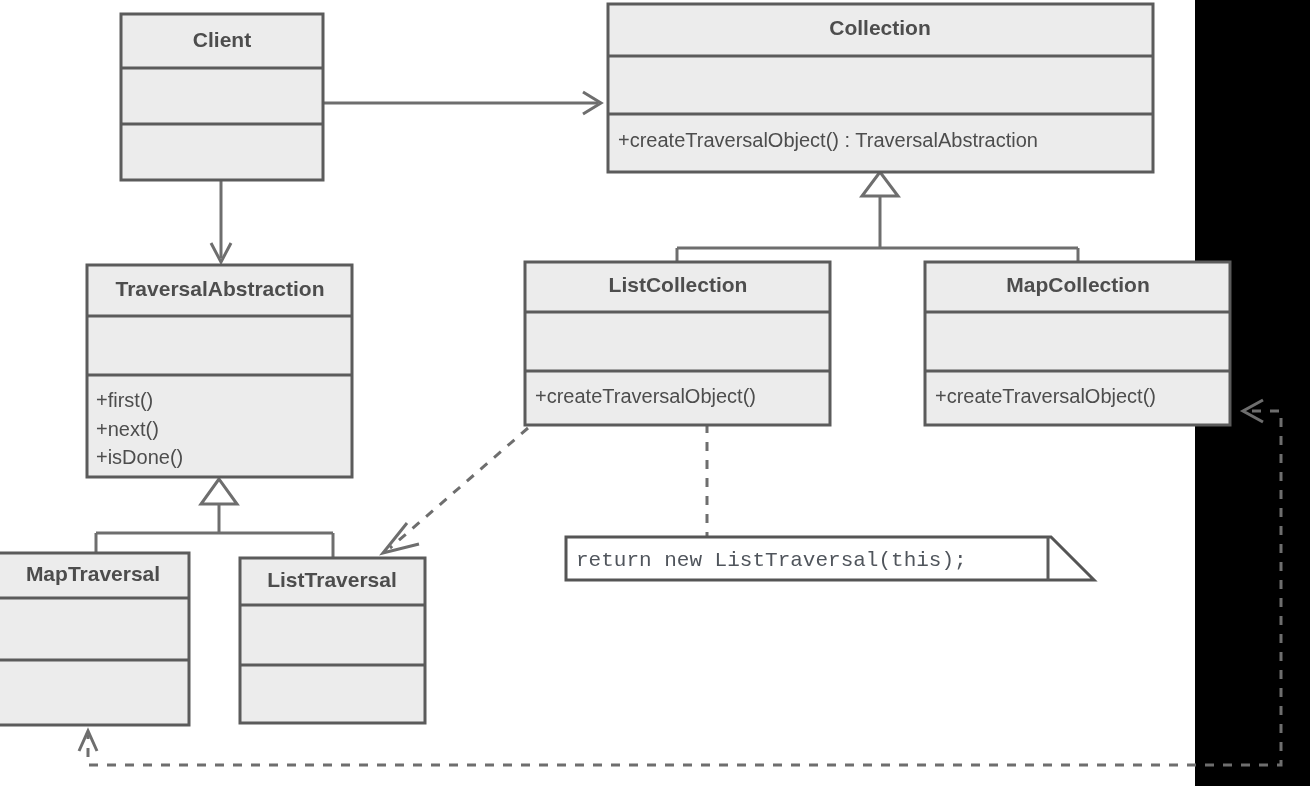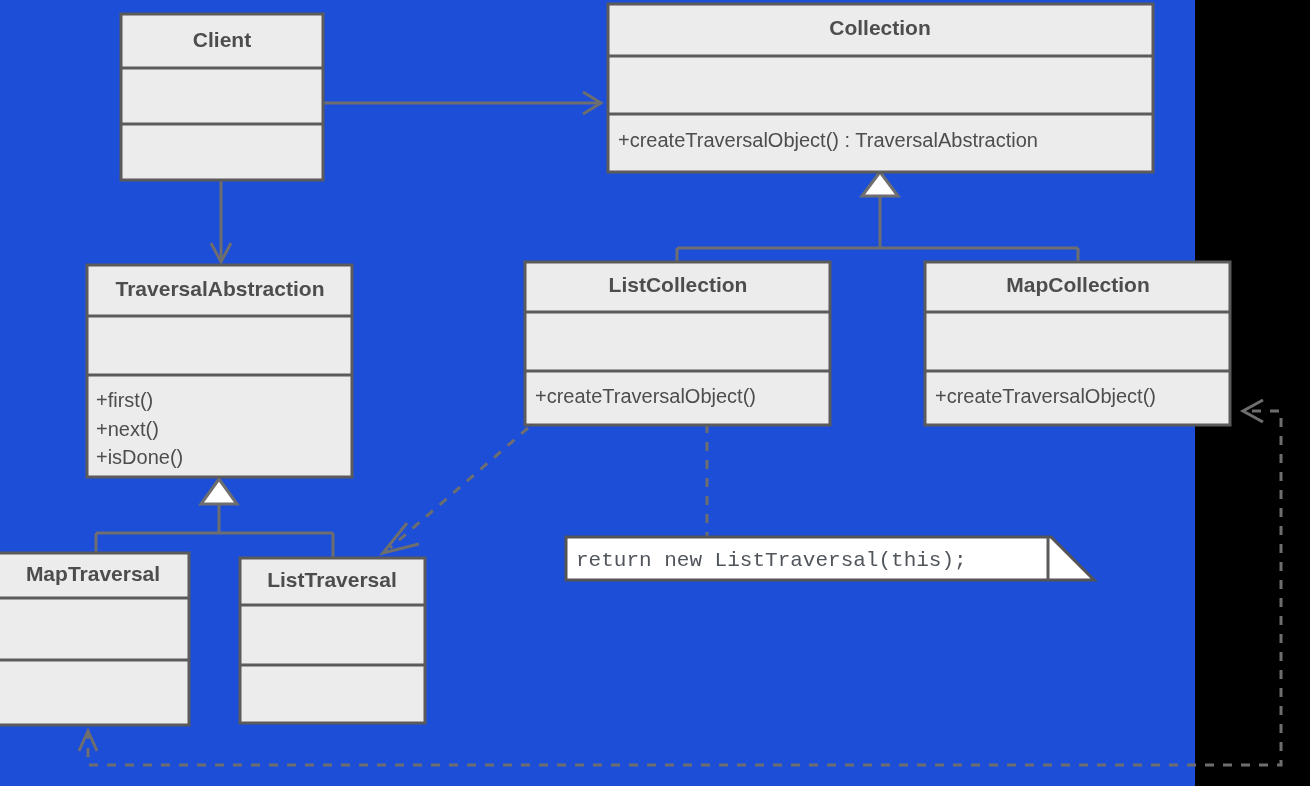--- a/index.html
+++ b/index.html
@@ -10,21 +10,21 @@
   body {
     width: 1310px;
     height: 786px;
     overflow: hidden;
     font-family: "Liberation Sans", sans-serif;
   }
   #diagram-root {
     position: relative;
     width: 1195px;
     height: 786px;
-    background: #1d4ed8;
+    background: #ffffff;
   }
   svg.diagram {
     display: block;
     width: 1310px;
     height: 786px;
   }
   .cls-box-fill {
     fill: #ececec;
     stroke: #5b5b5b;
     stroke-width: 3;

